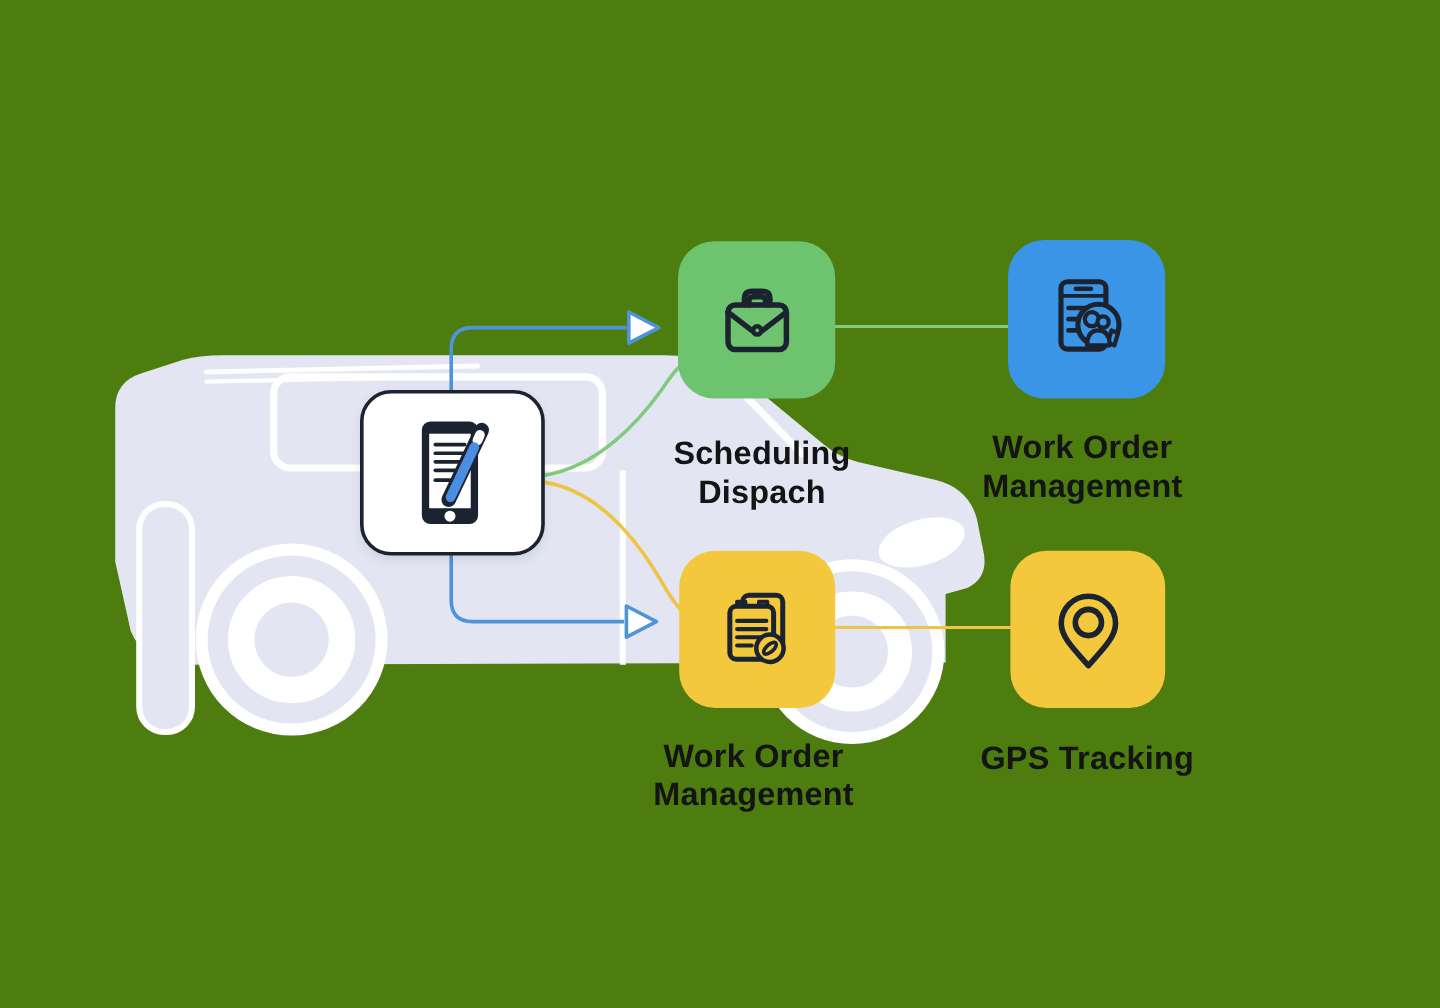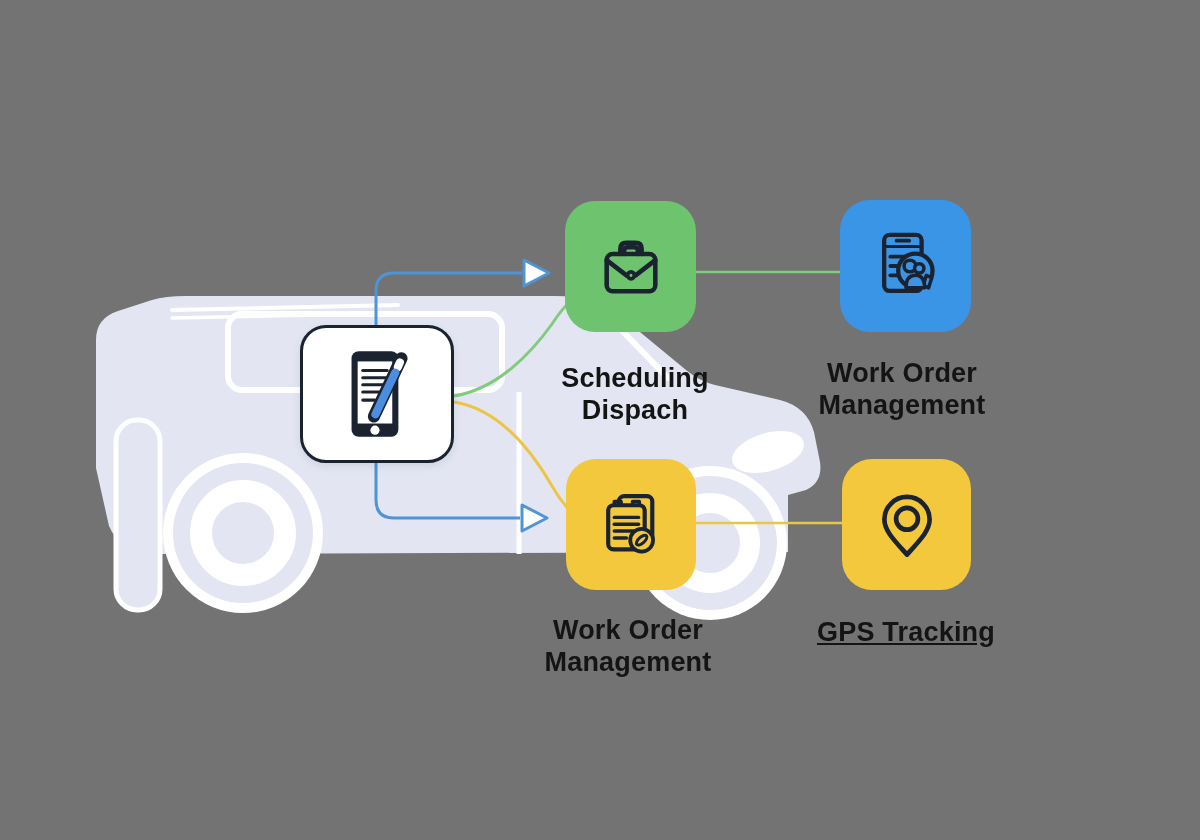--- a/index.html
+++ b/index.html
@@ -1,17 +1,17 @@
 <!DOCTYPE html>
 <html style="--green: #6ec46e; --blue: #3a95e6; --yellow: #f3c83c; --line-blue: #4e94d6; --line-green: #82ca7e; --line-yellow: #ecc544; --ink: #1b2330; --van: #e3e6f2; --pen-blue: #4b8de0; --label-text: #141414;"><head>
 <meta charset="utf-8">
 <style>
   html,body{margin:0;padding:0;background:#fff;}
   .canvas{
-    position:relative;width:1200px;height:840px;overflow:hidden;background:#737373;
+    position:relative;width:1200px;height:840px;overflow:hidden;background:#4d7c0f;
     font-family:"Liberation Sans", sans-serif;
   }
   .layer{position:absolute;left:0;top:0;width:1200px;height:840px;}
   .node{
     position:absolute;border-radius:30px;display:flex;align-items:center;justify-content:center;
   }
   .node-green{background:var(--green,#6ec46e);}
   .node-blue{background:var(--blue,#3a95e6);}
   .node-yellow{background:var(--yellow,#f3c83c);}
   .device-card{
@@ -140,15 +140,15 @@
     </svg>
   </div>
   <div class="node-label" style="left:518px;top:615px;width:220px;">Work Order Management</div>
 
   <div class="node node-yellow" style="left:842px;top:459px;width:129px;height:131px;">
     <svg width="78" height="78" viewBox="0 0 100 100" style="fill:none;stroke:var(--ink,#1b2330);stroke-width:6;stroke-linecap:round;stroke-linejoin:round;">
       <path d="M 50 14 C 34 14 21 27 21 43 C 21 57 33 69 50 88 C 67 69 79 57 79 43 C 79 27 66 14 50 14 Z"></path>
       <circle cx="50" cy="42" r="14"></circle>
     </svg>
   </div>
-  <div class="node-label" style="left:776px;top:617px;width:260px;text-decoration:underline;">GPS Tracking</div>
+  <div class="node-label" style="left:776px;top:617px;width:260px;">GPS Tracking</div>
 
 </div>
 
 </body></html>

